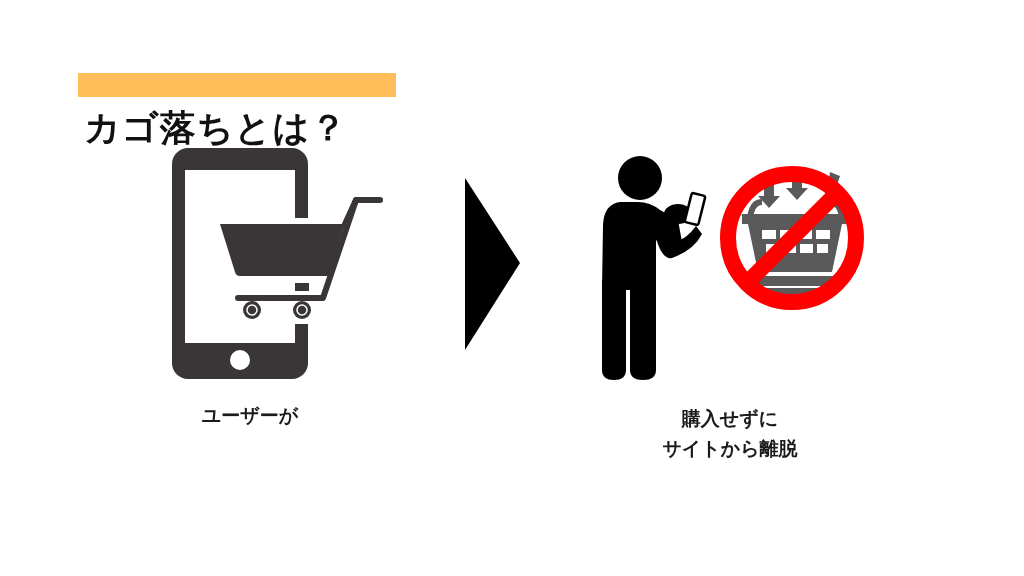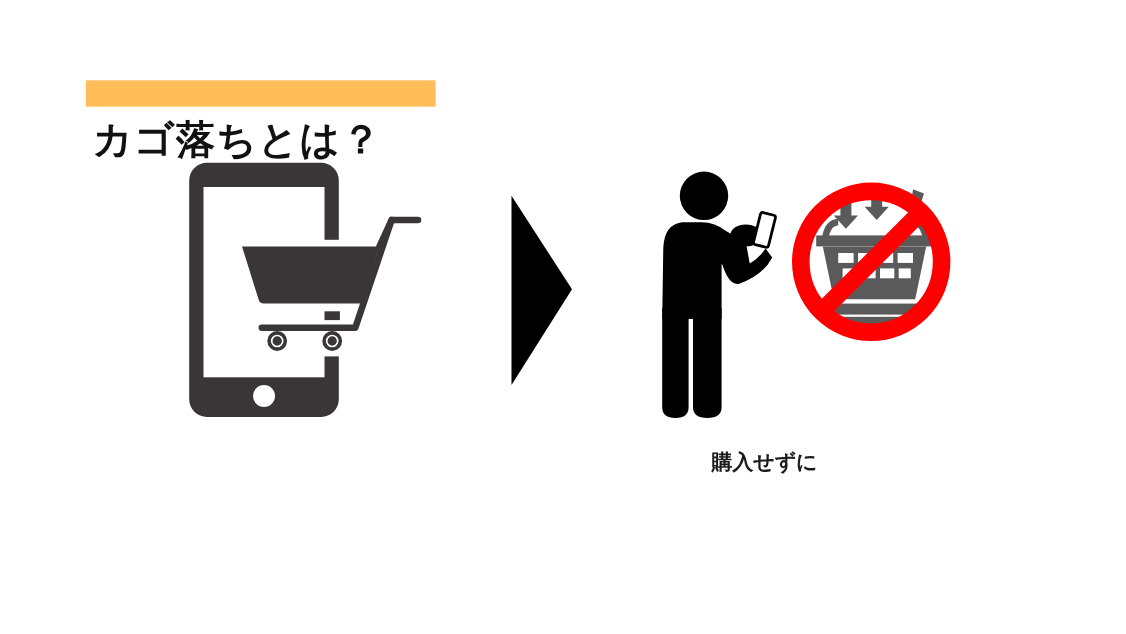--- a/index.html
+++ b/index.html
@@ -80,20 +80,21 @@
 
   <rect x="135" y="143" width="14" height="8" fill="#3A3536"></rect>
 
   <circle cx="92" cy="170" r="9" fill="#3A3536"></circle>
   <circle cx="92" cy="170" r="5" fill="none" stroke="#ffffff" stroke-width="1.5"></circle>
   <circle cx="142" cy="170" r="9" fill="#3A3536"></circle>
   <circle cx="142" cy="170" r="5" fill="none" stroke="#ffffff" stroke-width="1.5"></circle>
 </svg>
 
 <div class="caption" style="left:120px; top:400px; width:260px;">
+  <span>ユーザーが</span>
 </div>
 
 <svg class="icon" style="left:460px; top:175px;" width="70" height="180" viewBox="0 0 70 180">
   <polygon points="5,3 60,88 5,175" fill="#000000"></polygon>
 </svg>
 
 <svg class="icon" style="left:590px; top:150px;" width="130" height="240" viewBox="0 0 130 240">
 
   <circle cx="50" cy="28" r="22" fill="#000"></circle>
 
@@ -130,15 +131,16 @@
   <rect x="88" y="84" width="13" height="9" fill="#ffffff"></rect>
   <rect x="105" y="84" width="11" height="9" fill="#ffffff"></rect>
 
   <rect x="40" y="116" width="86" height="10" fill="#5A5A5A"></rect>
   <rect x="50" y="128" width="66" height="12" fill="#5A5A5A"></rect>
 
   <circle cx="80" cy="78" r="64" fill="none" stroke="#FF0000" stroke-width="16"></circle>
   <line x1="36" y1="122" x2="124" y2="34" stroke="#FF0000" stroke-width="16"></line>
 </svg>
 
-<div class="caption" style="left:575px; top:405px; width:240px;">
+<div class="caption" style="left:610px; top:405px; width:240px;font-family:Liberation Mono, monospace;">
   <span>購入せずに</span>
+  <span>サイトから離脱</span>
 </div>
 
 </body></html>

